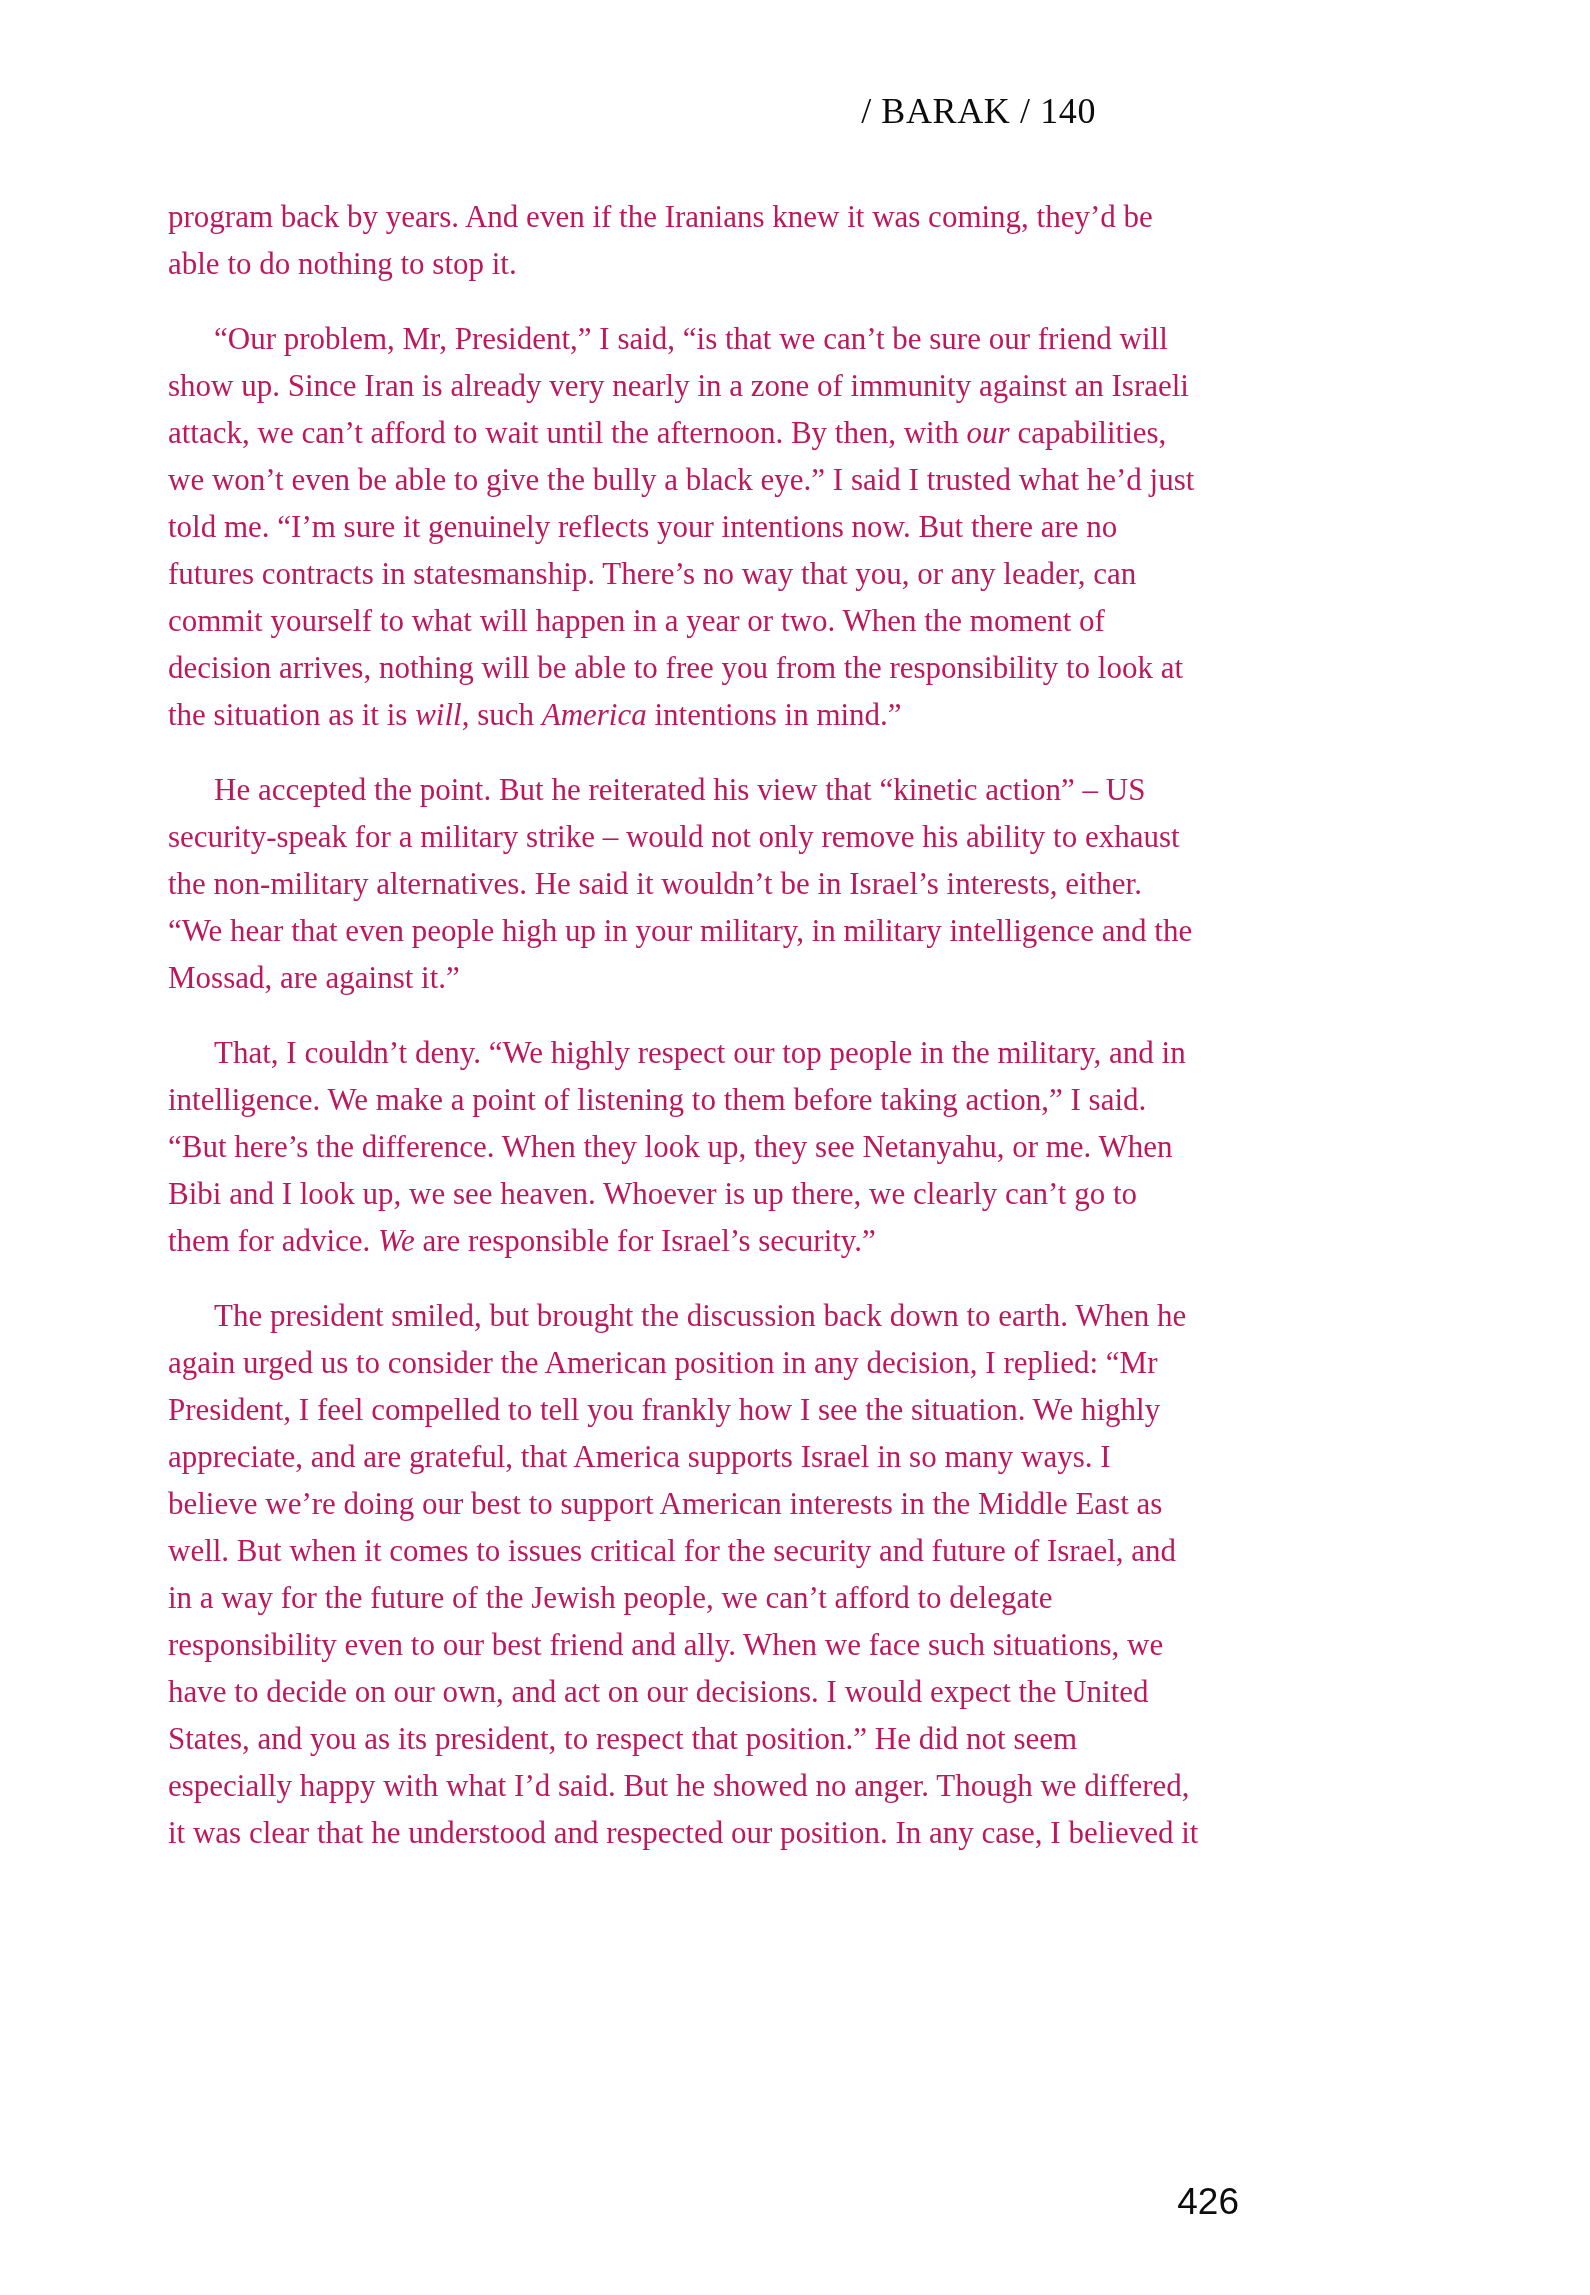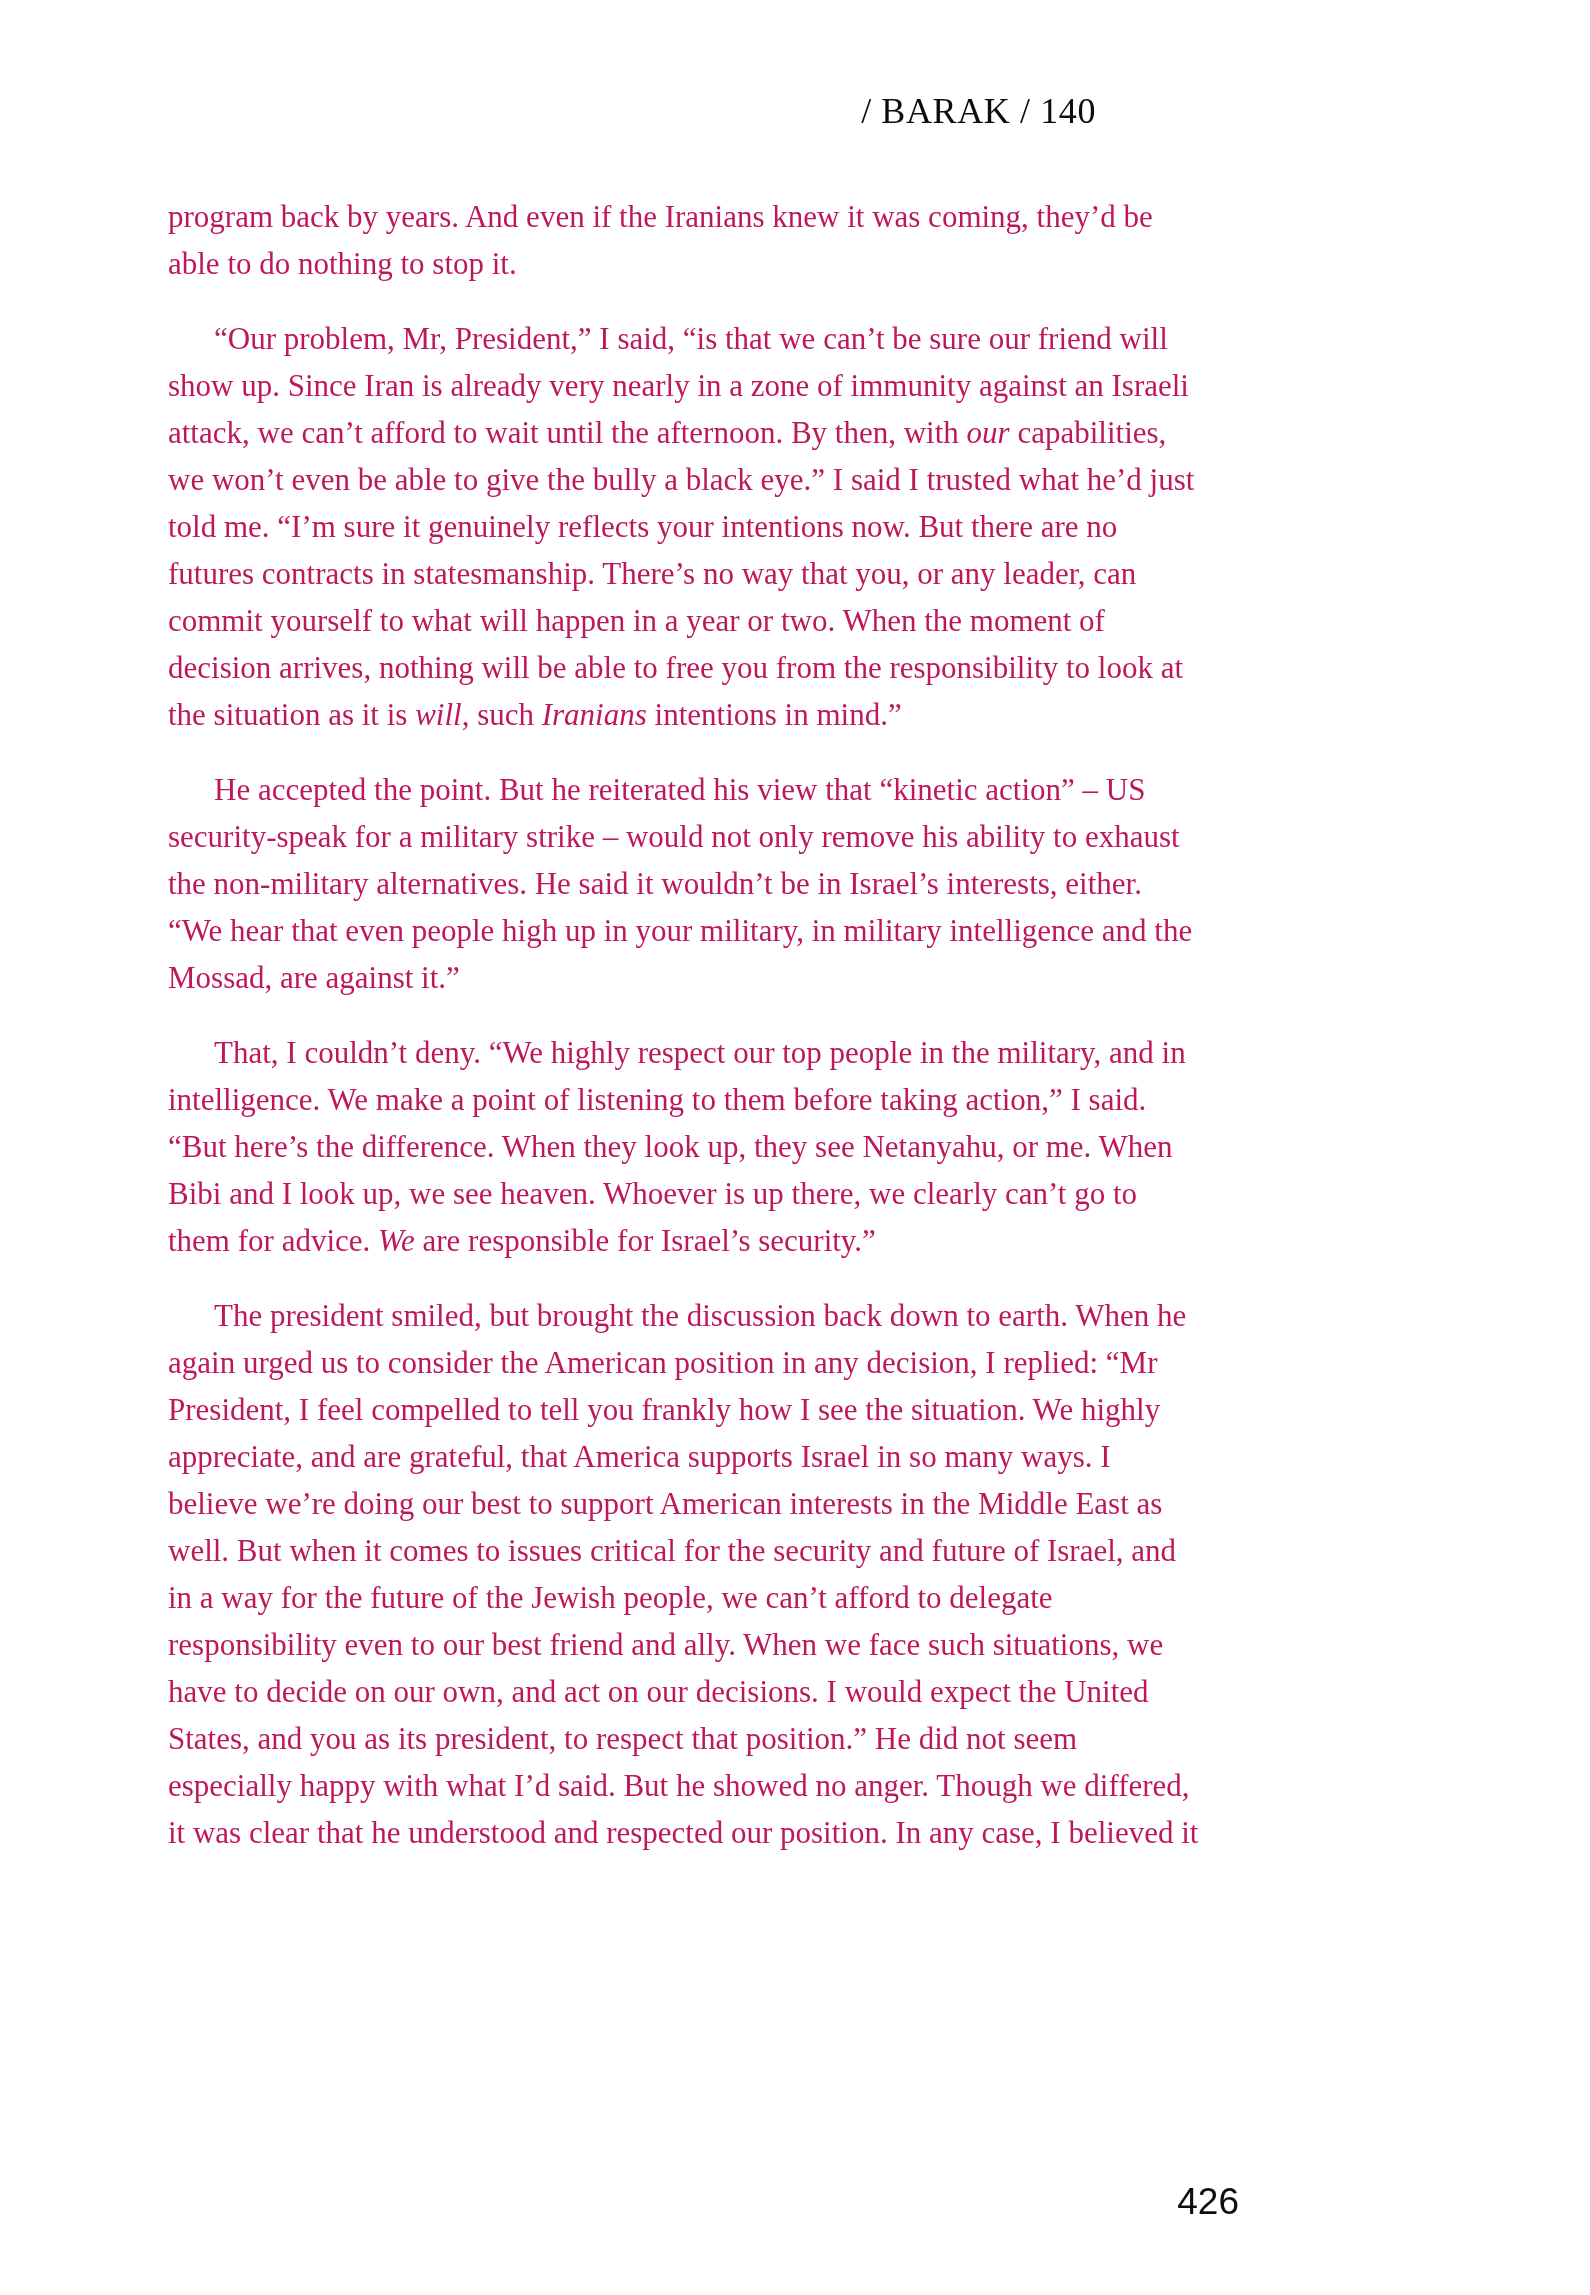--- a/index.html
+++ b/index.html
@@ -71,21 +71,21 @@
     <p class="para continuation"><span>program back by years. And even if the Iranians knew it was coming, they’d be
 able to do nothing to stop it.</span></p>
     <p class="para"><span>“Our problem, Mr, President,” I said, “is that we can’t be sure our friend will
 show up. Since Iran is already very nearly in a zone of immunity against an Israeli
 attack, we can’t afford to wait until the afternoon. By then, with </span><em>our</em><span> capabilities,
 we won’t even be able to give the bully a black eye.” I said I trusted what he’d just
 told me. “I’m sure it genuinely reflects your intentions now. But there are no
 futures contracts in statesmanship. There’s no way that you, or any leader, can
 commit yourself to what will happen in a year or two. When the moment of
 decision arrives, nothing will be able to free you from the responsibility to look at
-the situation as it is </span><em>will</em><span>, such </span><em>Iranians</em><span> intentions in mind.”</span></p>
+the situation as it is </span><em>will</em><span>, such </span><em>America</em><span> intentions in mind.”</span></p>
     <p class="para"><span>He accepted the point. But he reiterated his view that “kinetic action” – US
 security-speak for a military strike – would not only remove his ability to exhaust
 the non-military alternatives. He said it wouldn’t be in Israel’s interests, either.
 “We hear that even people high up in your military, in military intelligence and the
 Mossad, are against it.”</span></p>
     <p class="para"><span>That, I couldn’t deny. “We highly respect our top people in the military, and in
 intelligence. We make a point of listening to them before taking action,” I said.
 “But here’s the difference. When they look up, they see Netanyahu, or me. When
 Bibi and I look up, we see heaven. Whoever is up there, we clearly can’t go to
 them for advice. </span><em>We</em><span> are responsible for Israel’s security.”</span></p>

